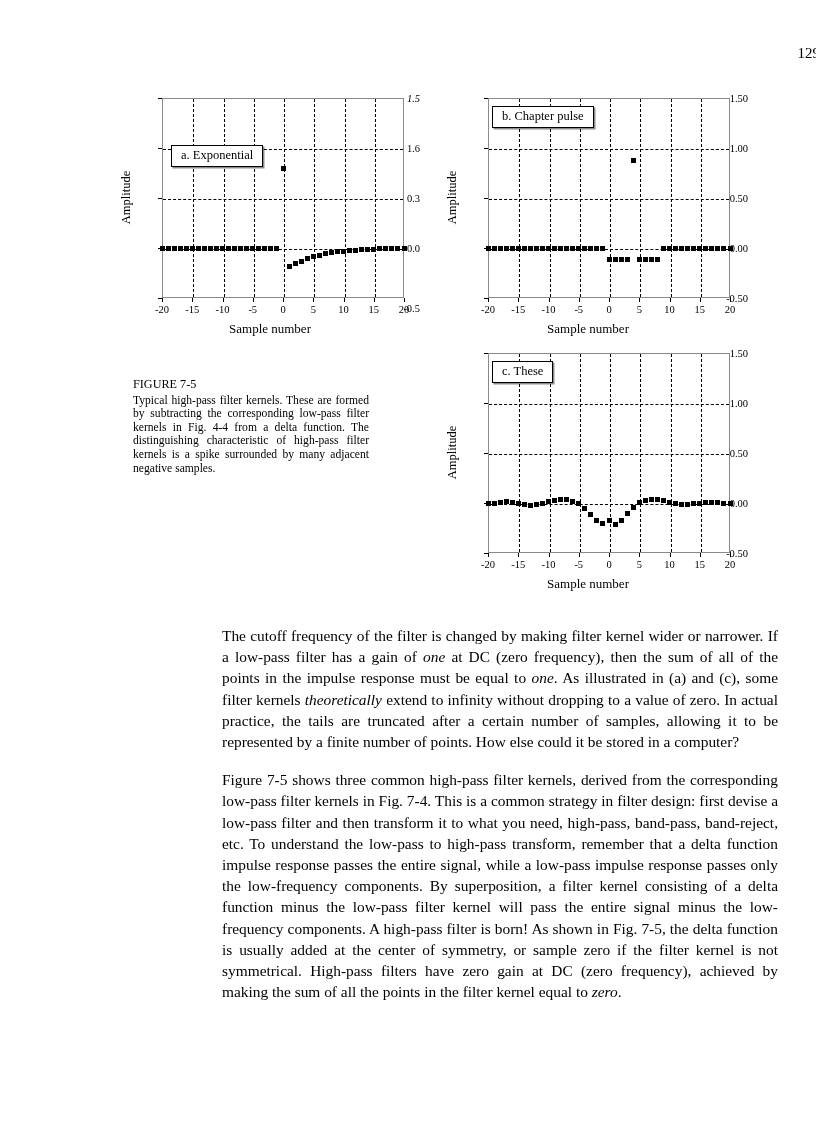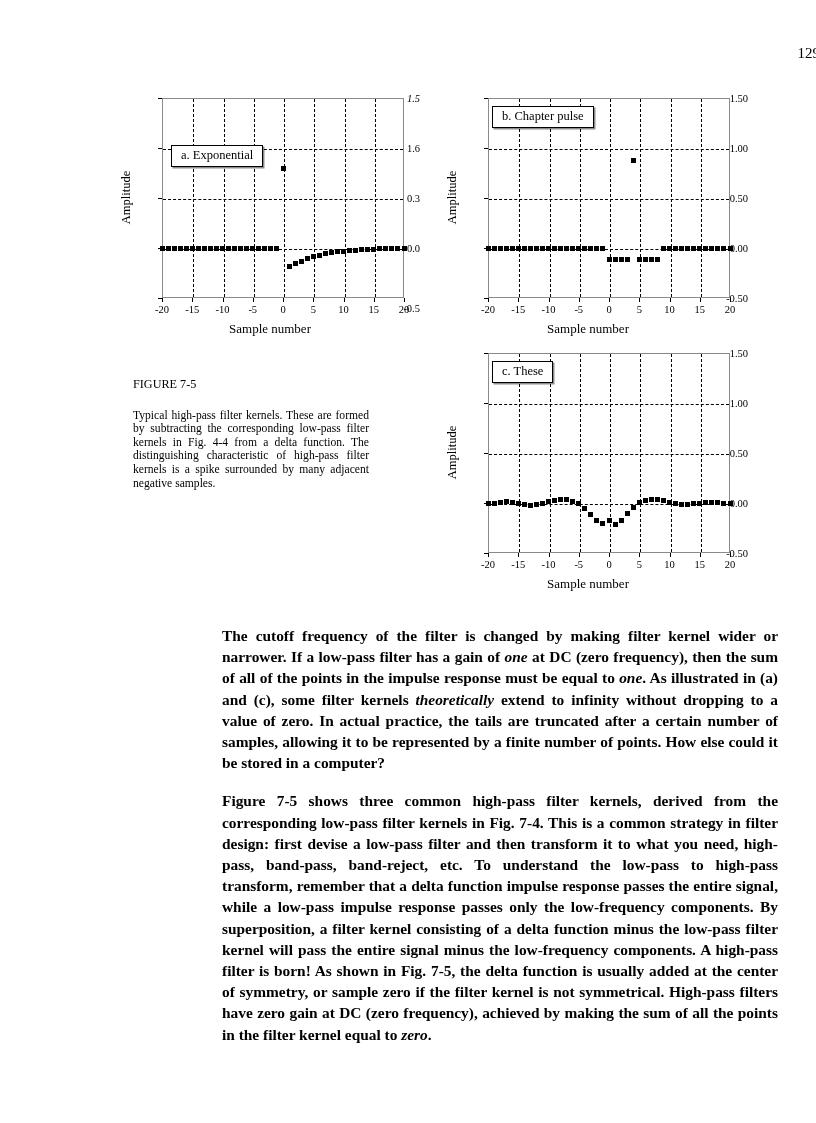--- a/index.html
+++ b/index.html
@@ -129,38 +129,37 @@
     left: 133px;
     top: 378px;
     width: 236px;
     font-size: 11.6px;
     line-height: 13.6px;
     text-align: justify;
   }
   .caption-title {
     display: block;
     text-align: left;
-    margin-bottom: 17px;
+    margin-bottom: 2px;
     font-size: 12.2px;
   }
 
   
   .body-col {
     position: absolute;
     left: 222px;
     top: 625px;
     width: 556px;
   }
   .body-col p {
     margin: 0 0 17px 0;
     font-size: 15.4px;
     line-height: 21.2px;
     text-align: justify;
     text-justify: inter-word;
-    font-weight: bold;
   }
   .body-col p:last-child { margin-bottom: 0; }
   em { font-style: italic; }
 </style>
 </head>
 <body>
 
 <div class="page">
 
   <div class="header">

